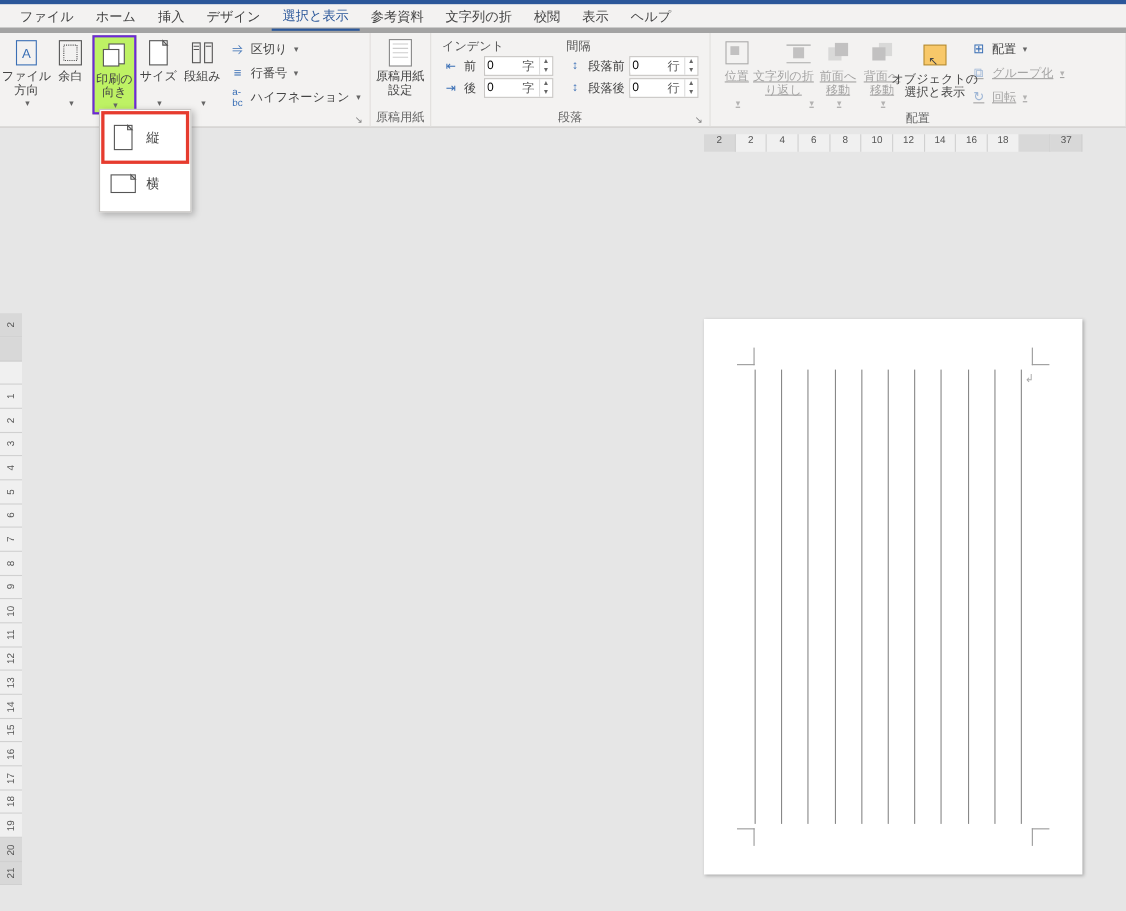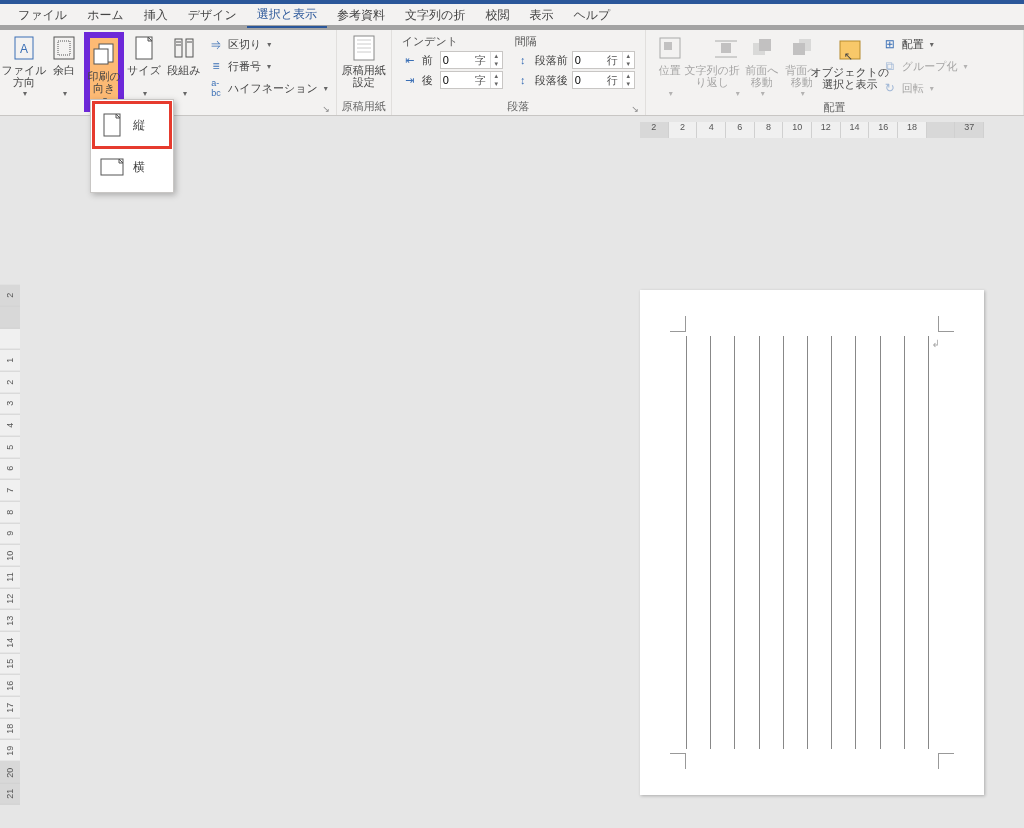--- a/index.html
+++ b/index.html
@@ -7,40 +7,40 @@
     .titlebar { height:4px; background:#2b579a; }
     .tabs { display:flex; align-items:center; height:26px; background:#f3f2f1; border-bottom:5px solid #a3a3a3; padding:0 8px; }
     .tab { padding:4px 10px 3px; font-size:12px; color:#444; cursor:pointer; }
     .tab.active { color:#2b579a; border-bottom:2px solid #2b579a; }
     .ribbon { display:flex; height:86px; background:#f3f2f1; border-bottom:1px solid #c8c6c4; }
     .rgroup { display:flex; flex-direction:column; justify-content:space-between; border-right:1px solid #e1dfdd; padding:2px 4px 1px; }
     .rbody { display:flex; align-items:flex-start; }
     .rfoot { font-size:11px; color:#666; text-align:center; position:relative; }
     .rfoot .dl { position:absolute; right:2px; bottom:0; font-size:9px; color:#888; }
     .bigbtn { display:flex; flex-direction:column; align-items:center; justify-content:flex-start; width:40px; padding:2px 2px 0; cursor:pointer; text-align:center; font-size:11px; line-height:12px; }
-    .bigbtn.active { background:#fdba74; border:6px solid #6d28d9; }
+    .bigbtn.active { background:#bef264; border:2px solid #6d28d9; }
     .bigbtn .ico { width:28px; height:28px; display:flex; align-items:center; justify-content:center; margin-bottom:2px; }
     .bigbtn .lbl { min-height:24px; }
     .smrow { display:flex; flex-direction:column; gap:2px; padding:2px 4px; font-size:11px; }
     .smitem { display:flex; align-items:center; gap:4px; cursor:pointer; white-space:nowrap; height:20px; }
     .smico { width:16px; height:16px; display:inline-flex; align-items:center; justify-content:center; color:#3a6fb5; font-size:12px; }
     .dd { font-size:8px; color:#666; margin-left:2px; }
     .ind-block { padding:2px 6px; font-size:11px; }
     .ind-title { font-size:11px; color:#555; margin-bottom:2px; }
     .ind-row { display:flex; align-items:center; gap:4px; margin-bottom:2px; }
     .ind-ico { width:16px; height:14px; display:inline-flex; align-items:center; justify-content:center; color:#3a6fb5; font-size:11px; }
     .ind-lbl { width:14px; font-size:11px; }
     .spin { display:flex; align-items:center; border:1px solid #c8c6c4; background:#fff; height:18px; }
     .spin input { border:none; width:34px; font-size:11px; padding:0 2px; outline:none; }
     .spin .unit { font-size:11px; padding-right:4px; color:#555; }
     .spin .spinbtn { width:12px; display:flex; flex-direction:column; border-left:1px solid #ddd; }
     .spin .spinbtn div { height:8px; font-size:7px; line-height:7px; text-align:center; color:#666; cursor:pointer; }
     .arr-big { position:relative; width:38px; padding-top:4px; }
     .arr-big .cursor { position:absolute; top:18px; left:22px; font-size:11px; }
-    .disabled { opacity:0.45; }
+    .disabled { opacity:0.45;text-decoration:underline; }
     
     
     .dropdown { position:absolute; top:99px; left:90px; background:#fff; border:1px solid #c8c6c4; box-shadow:2px 2px 6px rgba(0,0,0,0.25); padding:4px; width:84px; z-index:50; }
     .dropdown .opt { display:flex; align-items:center; gap:8px; padding:6px 4px; cursor:pointer; }
     .dropdown .opt .oico { width:26px; height:30px; display:flex; align-items:center; justify-content:center; }
     .dropdown .opt.hl { outline:3px solid #e63b2e; outline-offset:0; }
     
     
     .hruler { position:absolute; top:122px; left:640px; width:344px; height:16px; background:#f0f0f0; font-size:9px; color:#555; display:flex; }
     .hruler .seg { position:relative; flex:1; border-right:1px solid #d0d0d0; text-align:center; }

